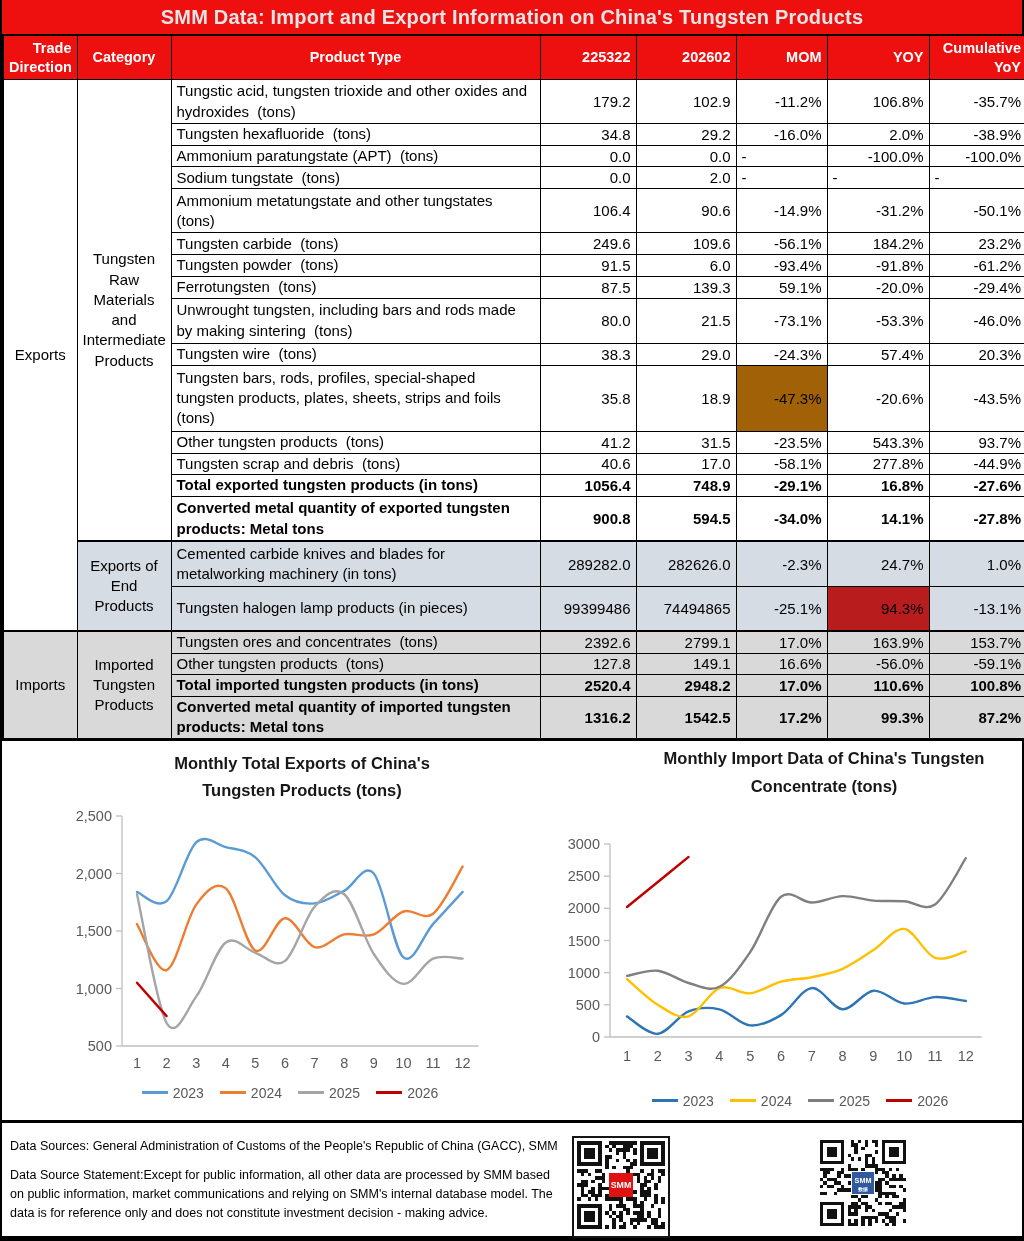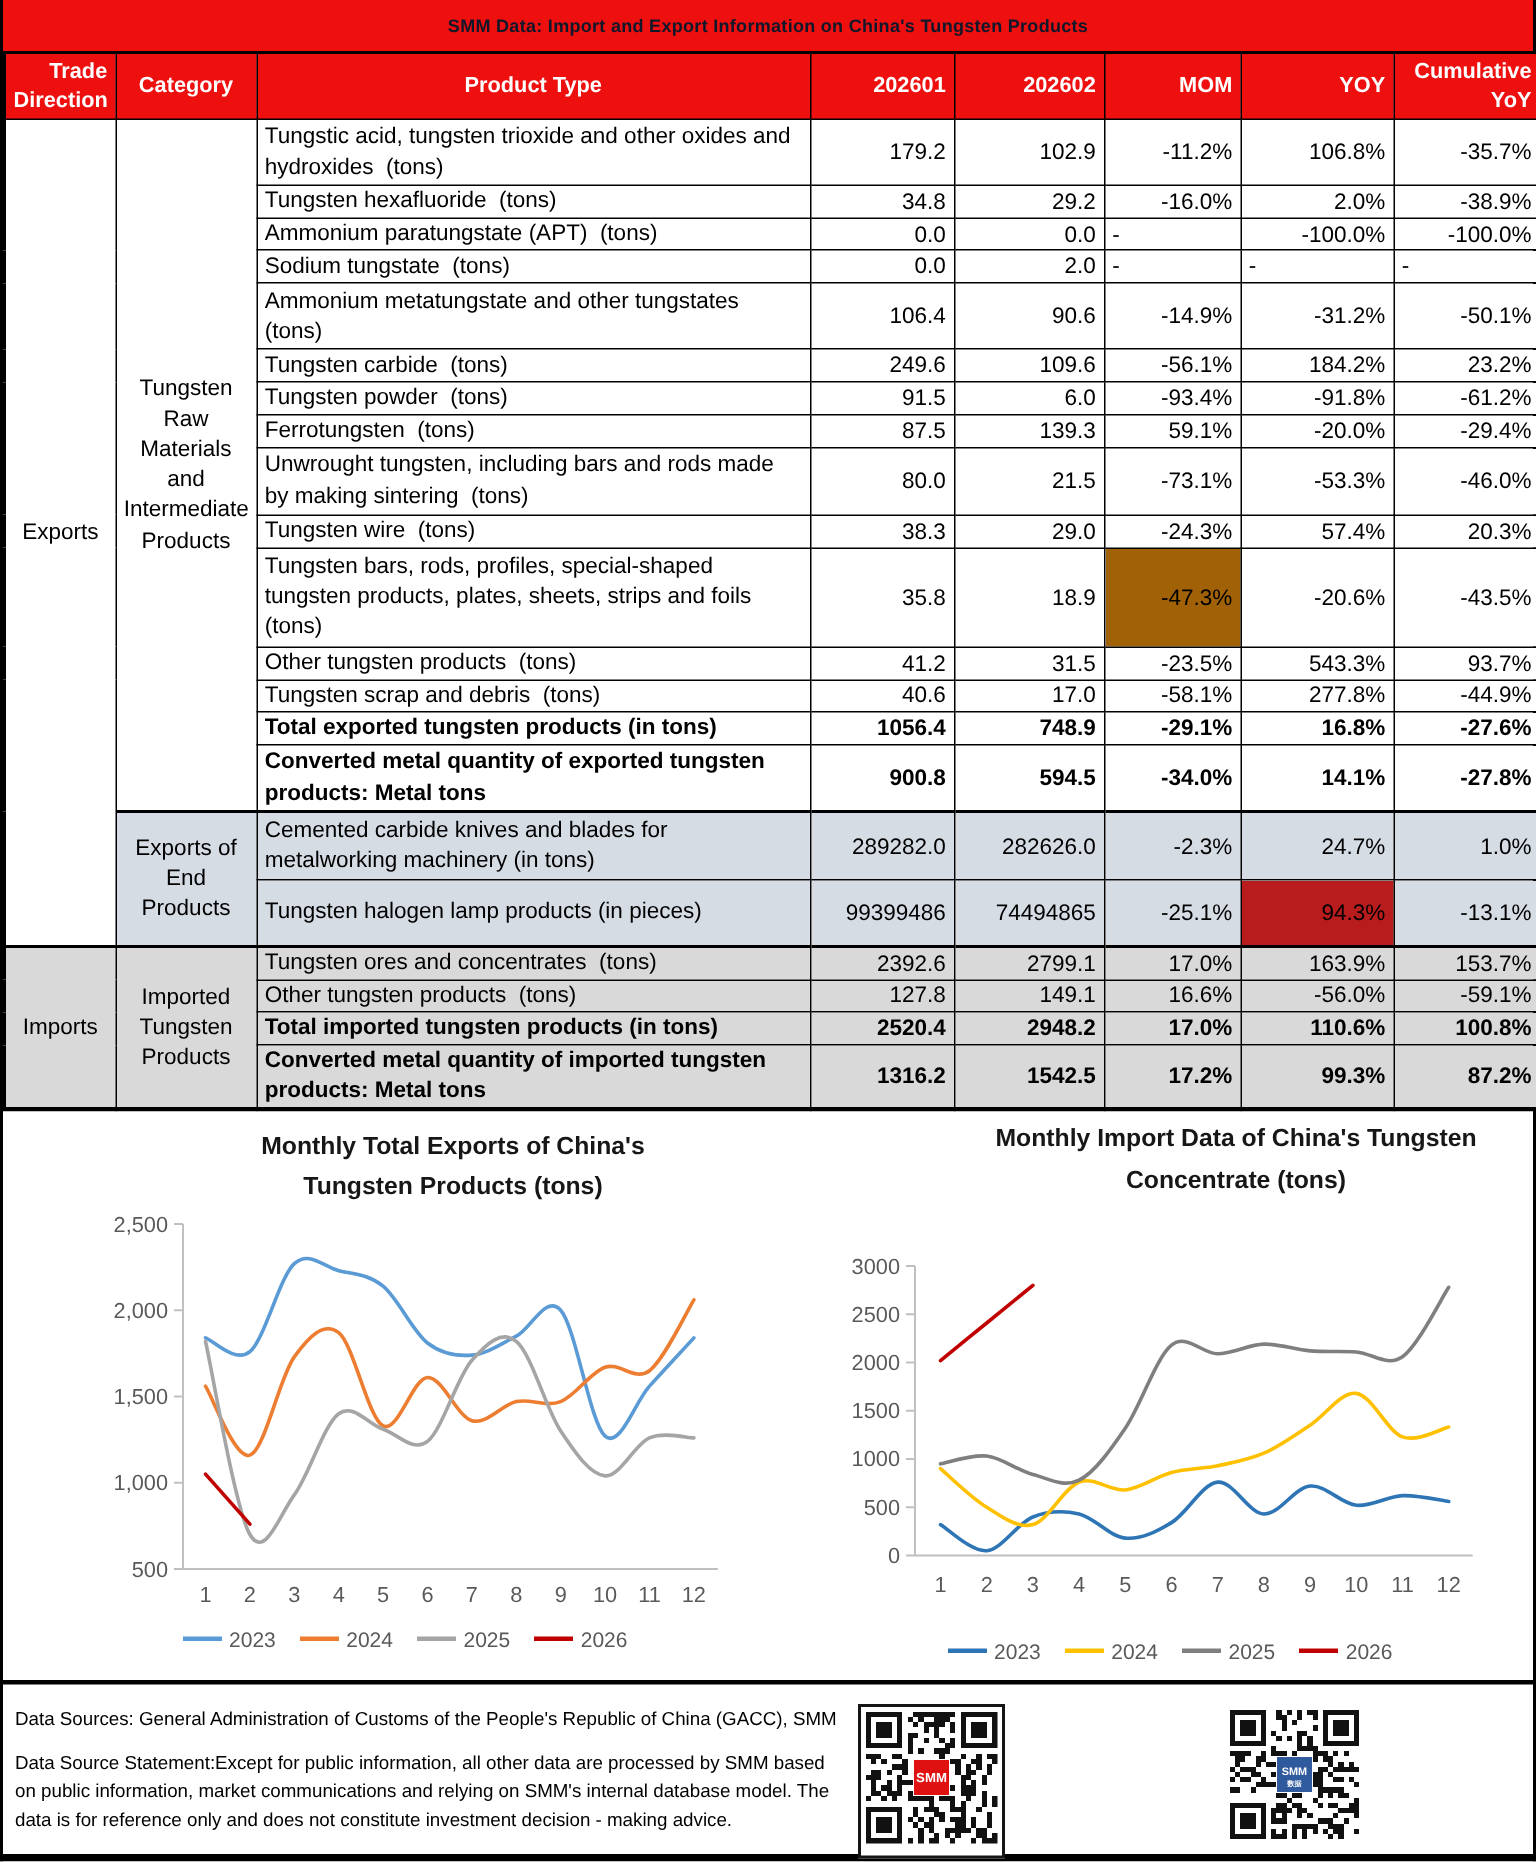--- a/index.html
+++ b/index.html
@@ -2,22 +2,22 @@
 <html><head>
 <meta charset="utf-8">
 <style>
   html,body{margin:0;padding:0;background:#fff;}
   .page{
     position:relative; width:1024px; height:1241px; box-sizing:border-box;
     background:#fff; font-family:"Liberation Sans", sans-serif;
     border-left:2px solid #000; border-right:2px solid #000; border-bottom:5px solid #000;
   }
   .title-bar{
-    height:34px; line-height:34px; background:#ee0f0f; color:#0f172a;
-    font-weight:bold; font-size:12px; text-align:center; letter-spacing:.2px;
+    height:34px; line-height:34px; background:#ee0f0f; color:#e5e5e5;
+    font-weight:bold; font-size:20px; text-align:center; letter-spacing:.2px;
   }
   table.data-table{border-collapse:collapse; table-layout:fixed; width:1020px; border:2px solid #000; border-bottom:3px solid #000;}
   table.data-table th{
     background:#ee0f0f; color:#fff; font-weight:bold; font-size:14.5px;
     border:1px solid #000; height:41px; padding:1px 5px; line-height:1.25; vertical-align:middle;
   }
   table.data-table td{
     border:1px solid #000; font-size:15px; color:#000; padding:0 5px; vertical-align:middle;
     overflow:hidden;
   }
@@ -25,21 +25,21 @@
   td.product{text-align:left; white-space:pre-wrap; line-height:1.35; padding-left:4px;}
   td.num{text-align:right; white-space:nowrap;}
   td.dash{text-align:left;}
   td.tdir, td.cat{text-align:center; line-height:1.35; font-size:15px;}
   tr.bold td{font-weight:bold;}
   tr.sec-top td{border-top:2.5px solid #000;}
   .charts{display:flex; height:379px; background:#fff;}
   .chart{position:relative; width:512px; height:379px;}
   .chart svg.plot{position:absolute; left:0; top:0;}
   .legend{
-    position:absolute; left:68px; width:400px; display:flex; justify-content:center;
+    position:absolute; left:88px; width:400px; display:flex; justify-content:center;
     align-items:center; gap:16px; font-size:14px; color:#595959;
   }
   .legend .item{display:flex; align-items:center; gap:5px;}
   .legend .seg{display:inline-block; width:26px; height:3px;}
   .footer{
     position:relative; height:128px; border-top:3px solid #000; box-sizing:border-box;
     padding:14px 8px 0 8px;
   }
   .footer-text{width:552px; font-size:12.5px; color:#000; line-height:1.5;}
   .footer-text p{margin:0 0 11px 0;}
@@ -62,21 +62,21 @@
         <col style="width:100px">
         <col style="width:91px">
       <col style="width:102px">
         <col style="width:98px">
     </colgroup>
     <thead>
       <tr id="headRow">
           <th class="h-right">Trade Direction</th>
           <th class="h-center">Category</th>
           <th class="h-center">Product Type</th>
-          <th class="h-right">202601</th>
+          <th class="h-right">225322</th>
           <th class="h-right">202602</th>
           <th class="h-right">MOM</th>
           <th class="h-right">YOY</th>
           <th class="h-right">Cumulative YoY</th>
         </tr>
     </thead>
     <tbody id="tbody">
         <tr style="height: 44px;">
           <td class="tdir" rowspan="17" style="background: rgb(255, 255, 255);">Exports</td>
           <td class="cat" rowspan="15" style="background: rgb(255, 255, 255);">Tungsten Raw Materials and Intermediate Products</td>

